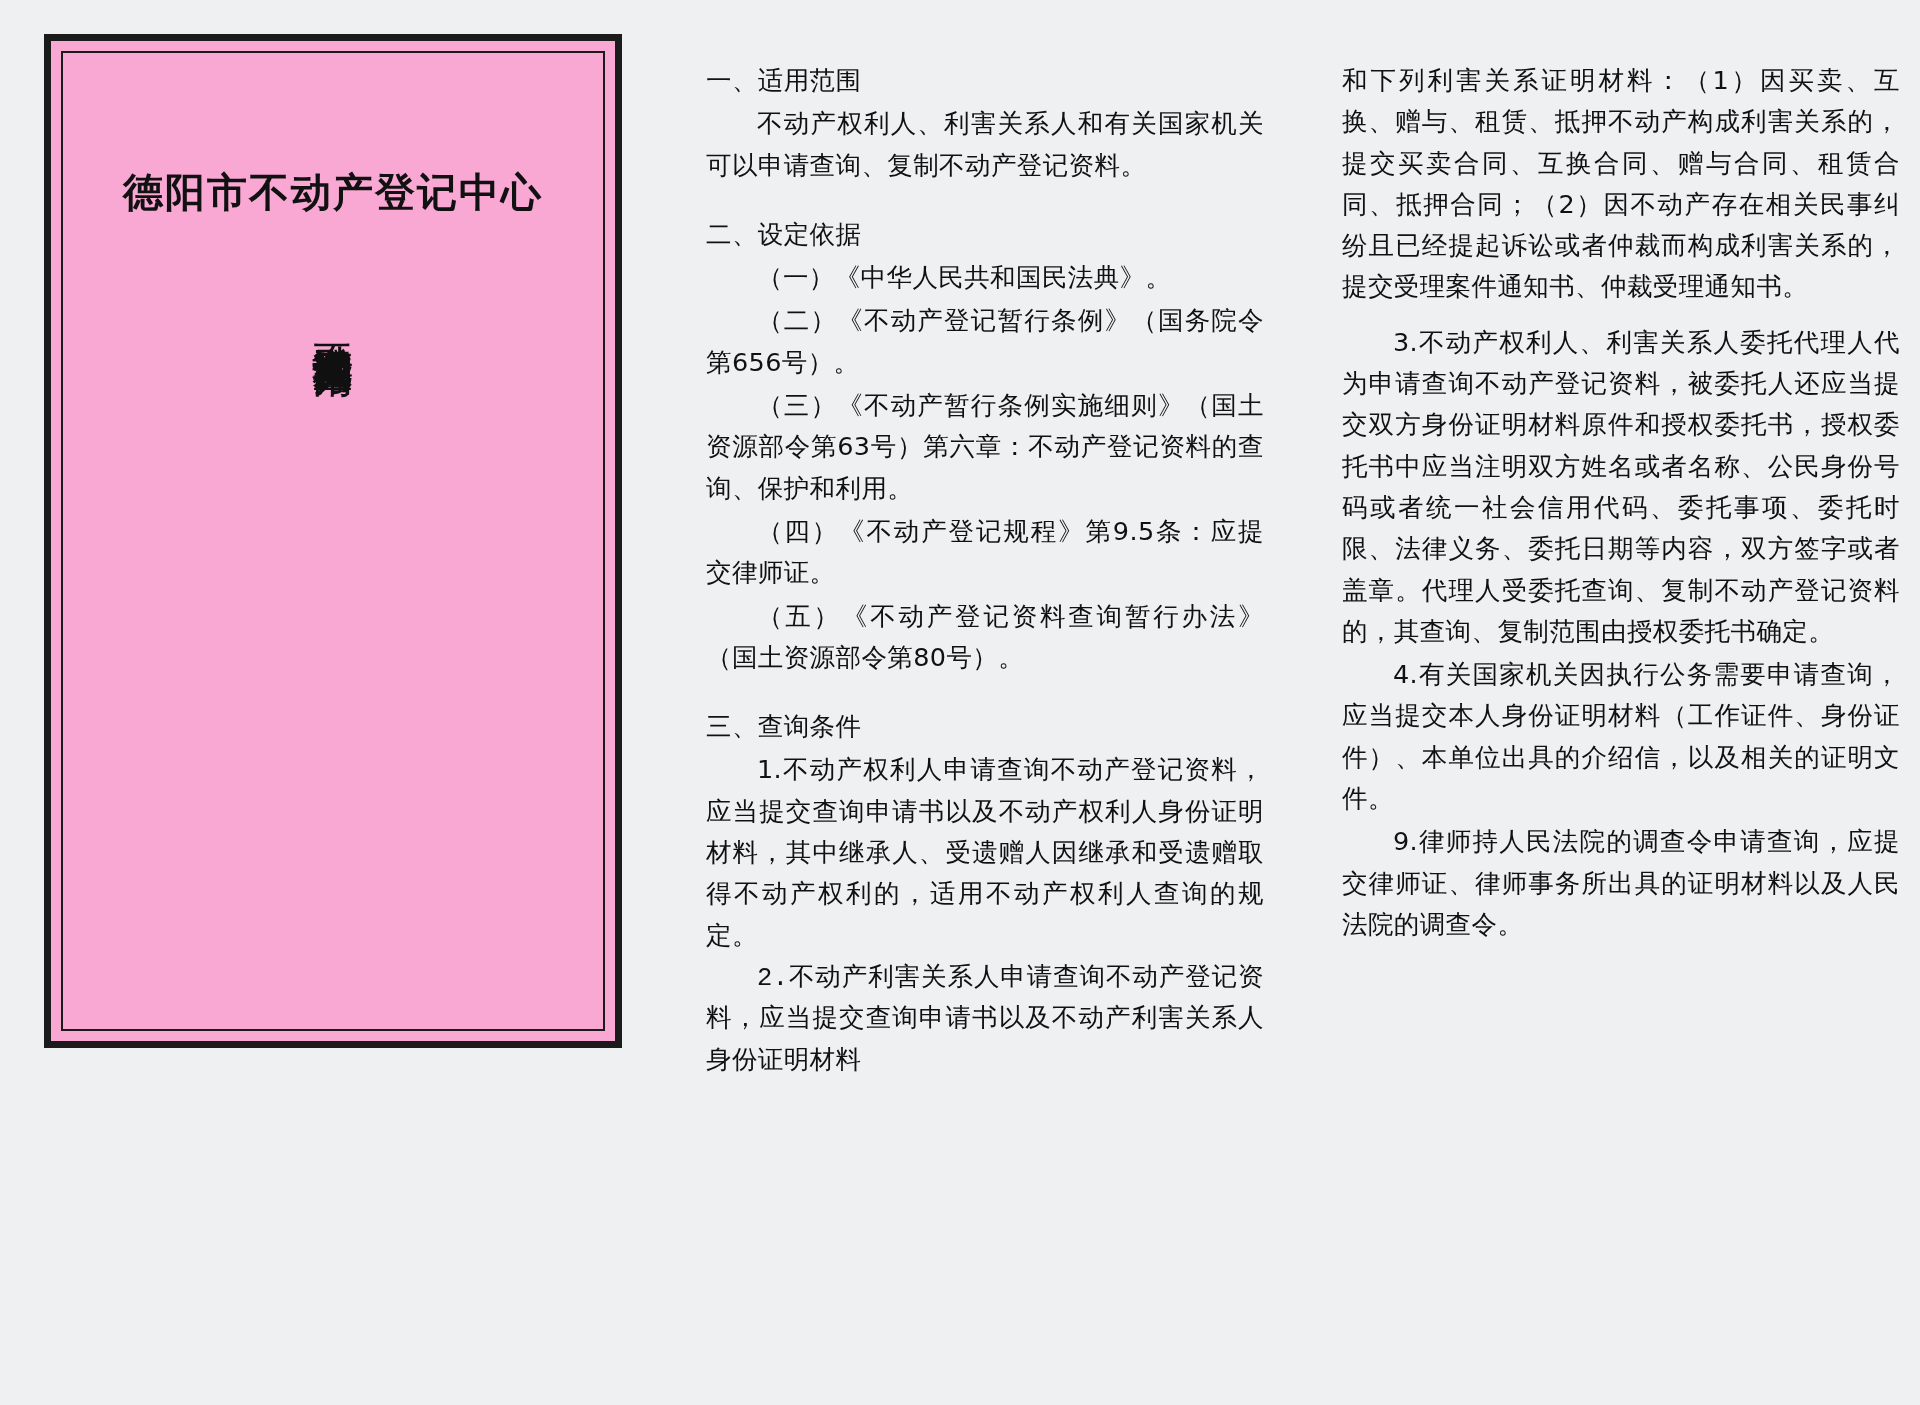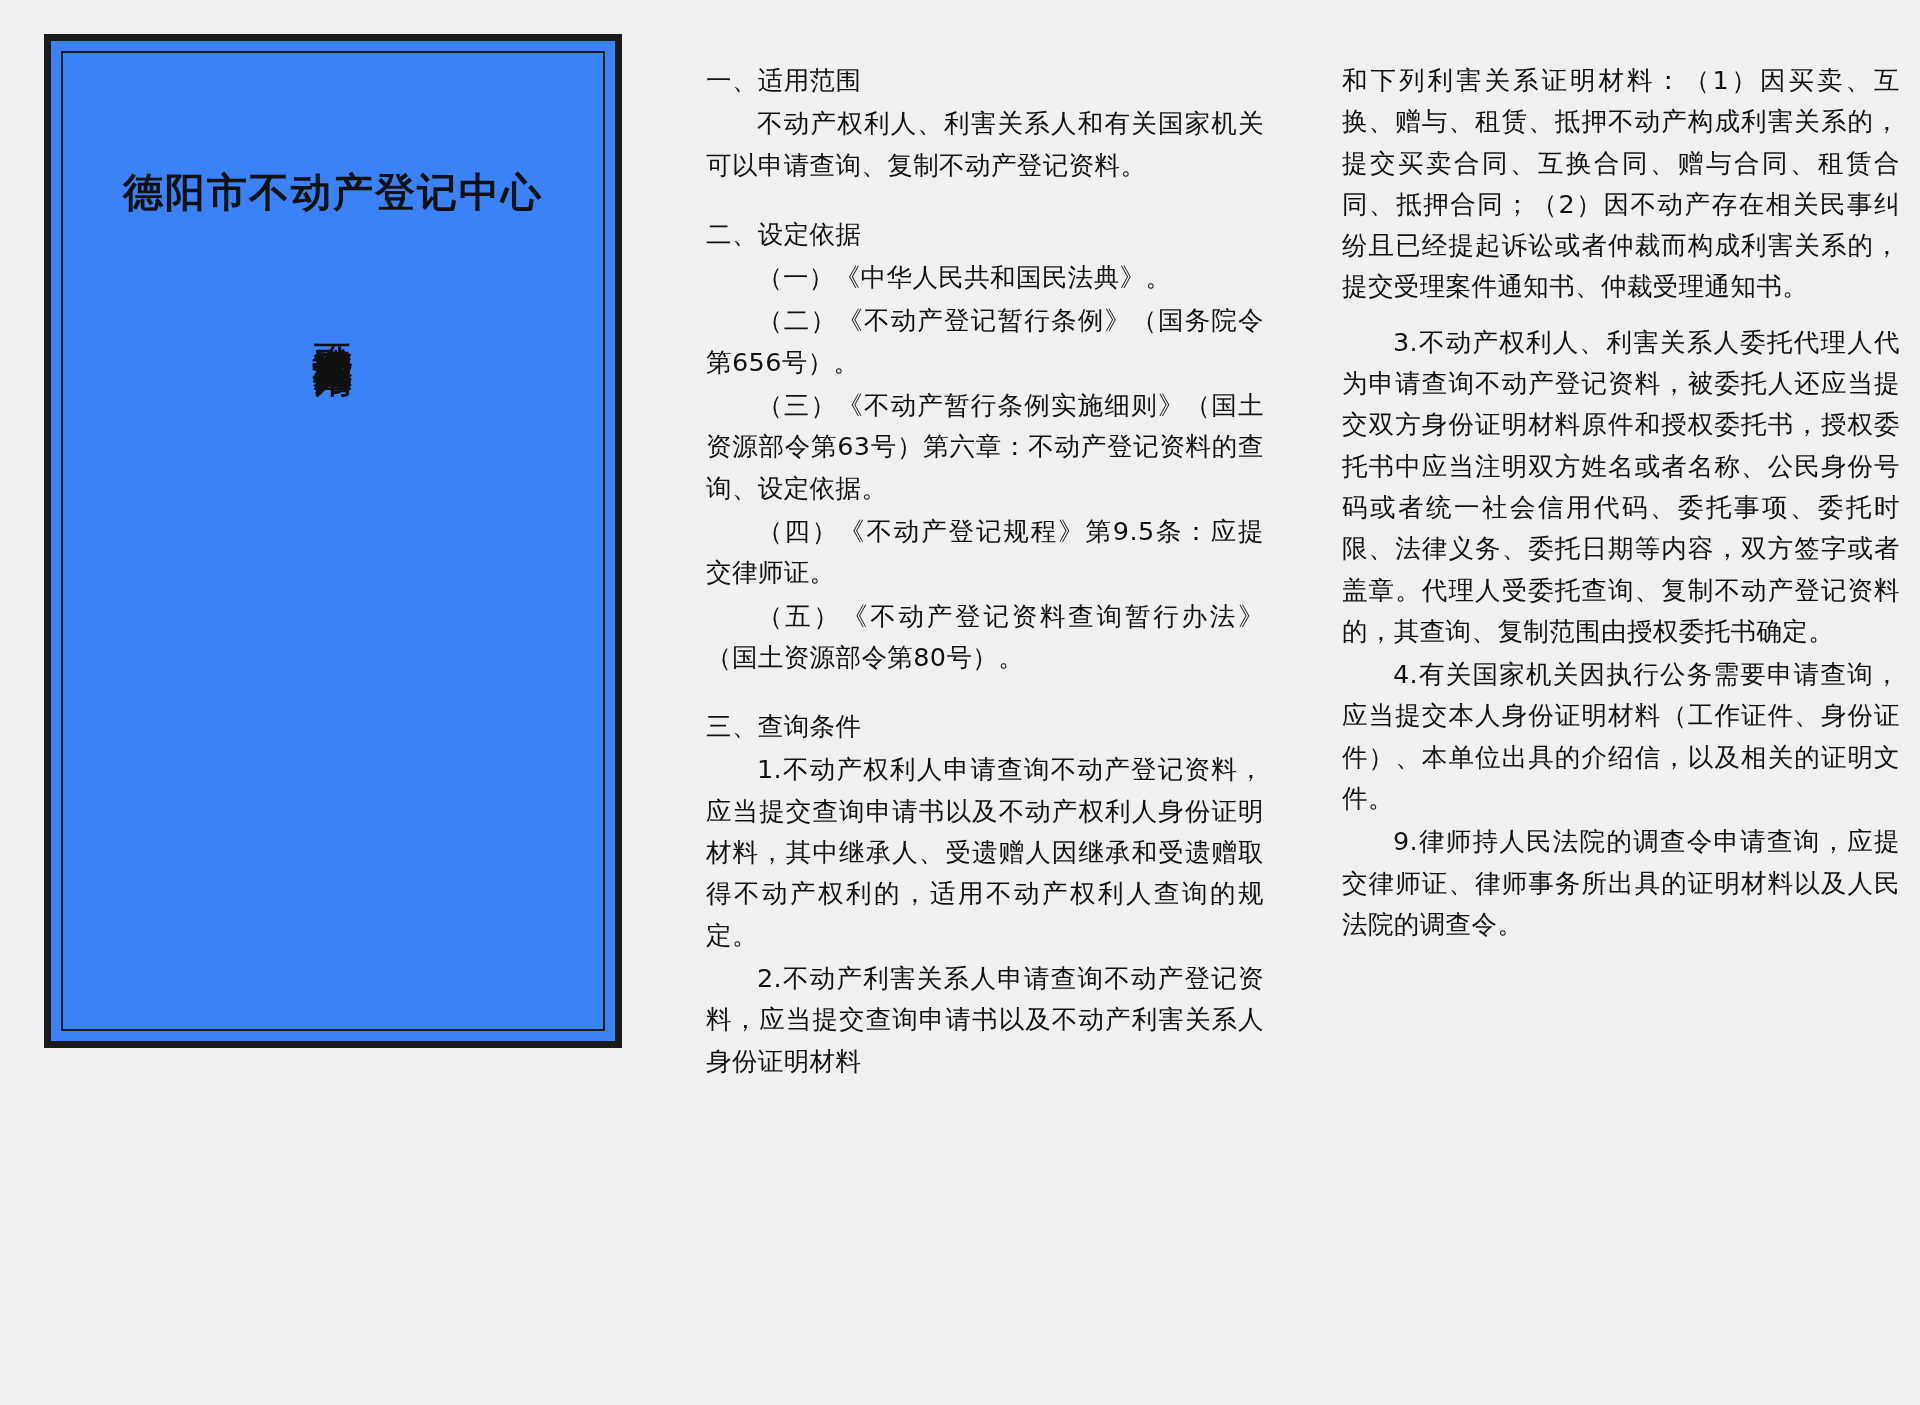--- a/index.html
+++ b/index.html
@@ -22,21 +22,21 @@
     display: flex;
     flex-direction: row;
     padding: 34px 40px 34px 44px;
   }
 
   
   .cover {
     width: 578px;
     flex: 0 0 578px;
     border: 7px solid #1b1b1b;
-    background: #3b82f6;
+    background: #f9a8d4;
     box-sizing: border-box;
     padding: 10px;
     height: 1014px;
   }
   .cover-inner {
     border: 2px solid #1b1b1b;
     height: 100%;
     box-sizing: border-box;
     display: flex;
     flex-direction: column;
@@ -92,20 +92,21 @@
   }
   .indent {
     text-indent: 2em;
     margin-bottom: 2px;
   }
   .gap-top {
     margin-top: 28px;
   }
   .tight {
     margin-bottom: 0;
+    font-family: Liberation Mono, monospace;
   }
 </style>
 </head>
 <body>
 
 <div class="page">
 
   <div class="cover">
     <div class="cover-inner">
       <div class="cover-org">德阳市不动产登记中心</div>
@@ -113,21 +114,21 @@
     </div>
   </div>
 
   <div class="columns">
     <div class="col" id="col-left">
         <p class="para heading">一、适用范围</p>
         <p class="para indent">不动产权利人、利害关系人和有关国家机关可以申请查询、复制不动产登记资料。</p>
         <p class="para heading gap-top">二、设定依据</p>
         <p class="para indent">（一）《中华人民共和国民法典》。</p>
         <p class="para indent">（二）《不动产登记暂行条例》（国务院令第656号）。</p>
-        <p class="para indent">（三）《不动产暂行条例实施细则》（国土资源部令第63号）第六章：不动产登记资料的查询、设定依据。</p>
+        <p class="para indent">（三）《不动产暂行条例实施细则》（国土资源部令第63号）第六章：不动产登记资料的查询、保护和利用。</p>
         <p class="para indent">（四）《不动产登记规程》第9.5条：应提交律师证。</p>
         <p class="para indent">（五）《不动产登记资料查询暂行办法》（国土资源部令第80号）。</p>
         <p class="para heading gap-top">三、查询条件</p>
         <p class="para indent">1.不动产权利人申请查询不动产登记资料，应当提交查询申请书以及不动产权利人身份证明材料，其中继承人、受遗赠人因继承和受遗赠取得不动产权利的，适用不动产权利人查询的规定。</p>
         <p class="para indent tight">2.不动产利害关系人申请查询不动产登记资料，应当提交查询申请书以及不动产利害关系人身份证明材料</p>
       </div>
     <div class="col" id="col-right">
         <p class="para ">和下列利害关系证明材料：（1）因买卖、互换、赠与、租赁、抵押不动产构成利害关系的，提交买卖合同、互换合同、赠与合同、租赁合同、抵押合同；（2）因不动产存在相关民事纠纷且已经提起诉讼或者仲裁而构成利害关系的，提交受理案件通知书、仲裁受理通知书。</p>
         <p class="para indent">3.不动产权利人、利害关系人委托代理人代为申请查询不动产登记资料，被委托人还应当提交双方身份证明材料原件和授权委托书，授权委托书中应当注明双方姓名或者名称、公民身份号码或者统一社会信用代码、委托事项、委托时限、法律义务、委托日期等内容，双方签字或者盖章。代理人受委托查询、复制不动产登记资料的，其查询、复制范围由授权委托书确定。</p>
         <p class="para indent">4.有关国家机关因执行公务需要申请查询，应当提交本人身份证明材料（工作证件、身份证件）、本单位出具的介绍信，以及相关的证明文件。</p>

